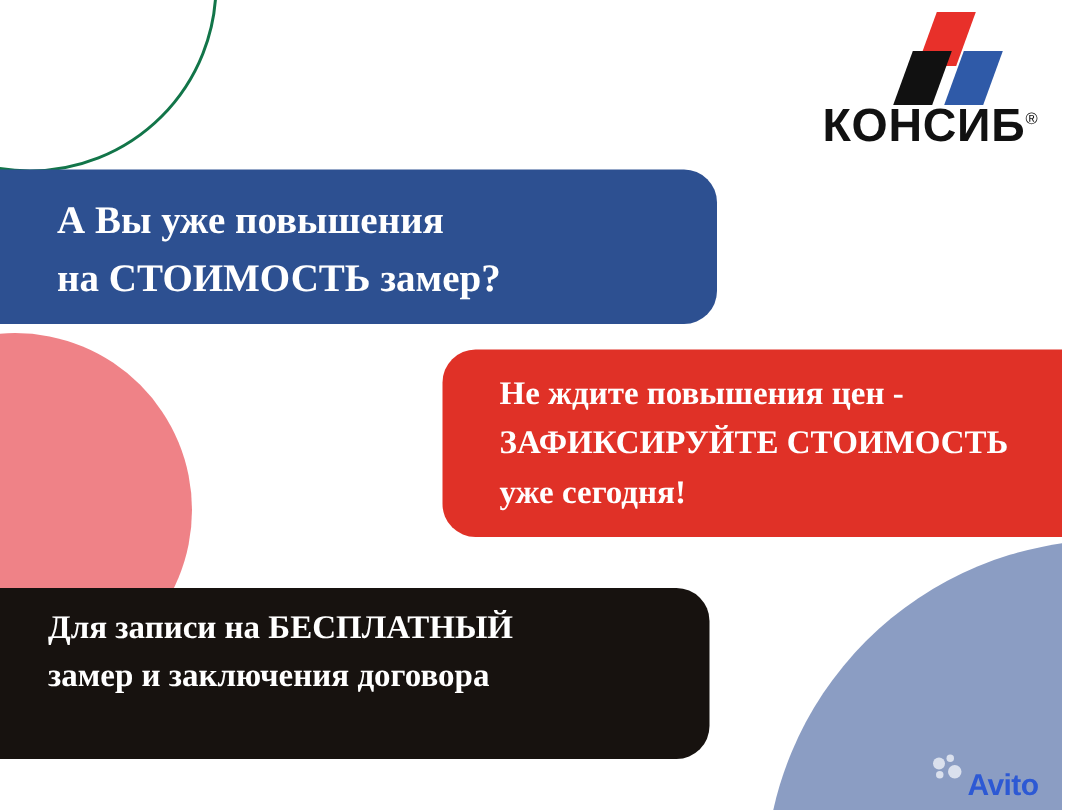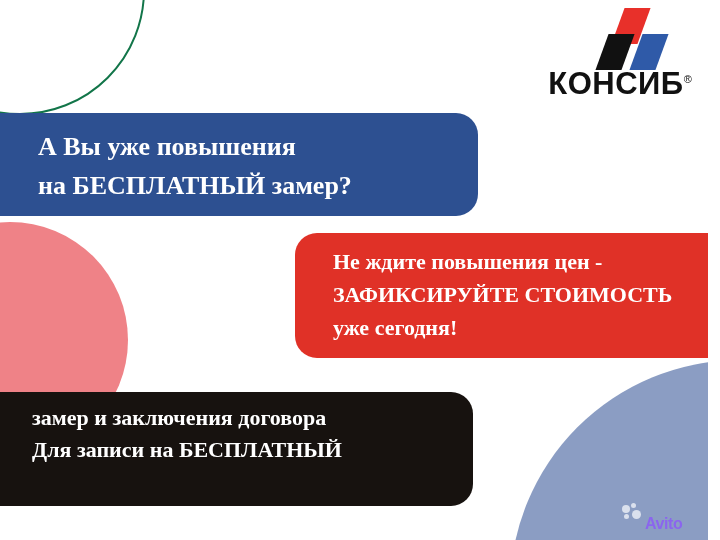--- a/index.html
+++ b/index.html
@@ -157,22 +157,22 @@
     border-radius: 50%;
     background: #e8ecf5;
   }
   #avito-dots i.d1 { left: 0px;  top: 2px;  width: 8px;  height: 8px; }
   #avito-dots i.d2 { left: 9px;  top: 0px;  width: 5px;  height: 5px; }
   #avito-dots i.d3 { left: 2px;  top: 11px; width: 5px;  height: 5px; }
   #avito-dots i.d4 { left: 10px; top: 7px;  width: 9px;  height: 9px; }
   #avito-text {
     font-family: "Liberation Sans", sans-serif;
     font-weight: bold;
-    font-size: 16px;
-    color: #8b5cf6;
+    font-size: 20px;
+    color: #1d4ed8;
     letter-spacing: -0.4px;
     line-height: 1;
     margin-top: 24px;
   }
 </style>
 </head>
 <body>
 
 <div id="canvas">
 
@@ -188,32 +188,32 @@
       <span class="para" id="para-black"></span>
       <span class="para" id="para-blue"></span>
     </div>
     <div id="logo-wordmark">
       <span>КОНСИБ</span><span id="logo-reg">®</span>
     </div>
   </div>
 
   <div class="banner" id="banner-blue">
     <span class="line">А Вы уже повышения</span>
-    <span class="line">на БЕСПЛАТНЫЙ замер?</span>
+    <span class="line">на СТОИМОСТЬ замер?</span>
   </div>
 
   <div class="banner" id="banner-red">
     <span class="line"> Не ждите повышения цен -</span>
     <span class="line">ЗАФИКСИРУЙТЕ СТОИМОСТЬ</span>
     <span class="line">уже сегодня!</span>
   </div>
 
   <div class="banner" id="banner-black">
+    <span class="line"> Для записи на БЕСПЛАТНЫЙ</span>
     <span class="line">замер и заключения договора</span>
-    <span class="line"> Для записи на БЕСПЛАТНЫЙ</span>
   </div>
 
   <div id="avito">
     <span id="avito-dots">
       <i class="d1"></i>
         <i class="d2"></i>
         <i class="d3"></i>
         <i class="d4"></i>
     </span>
     <span id="avito-text">Avito</span>

